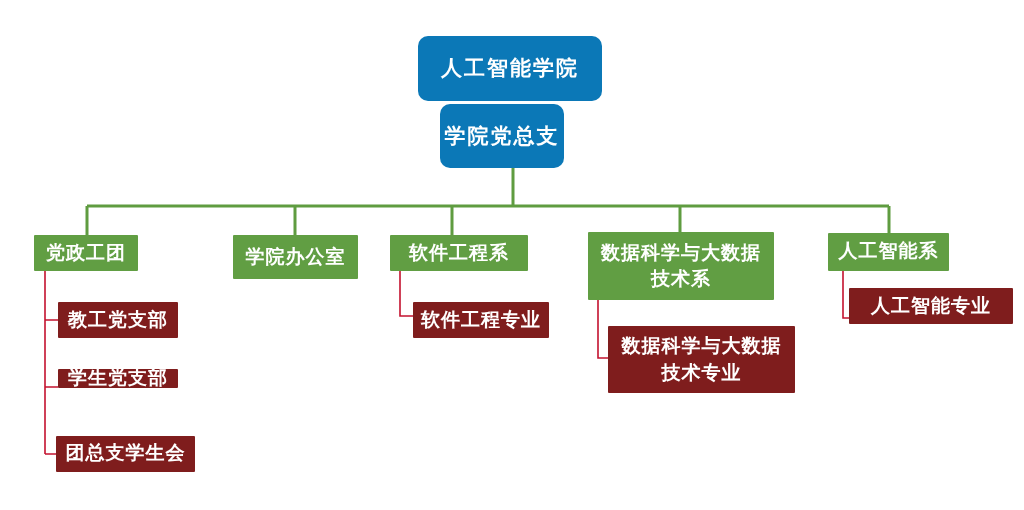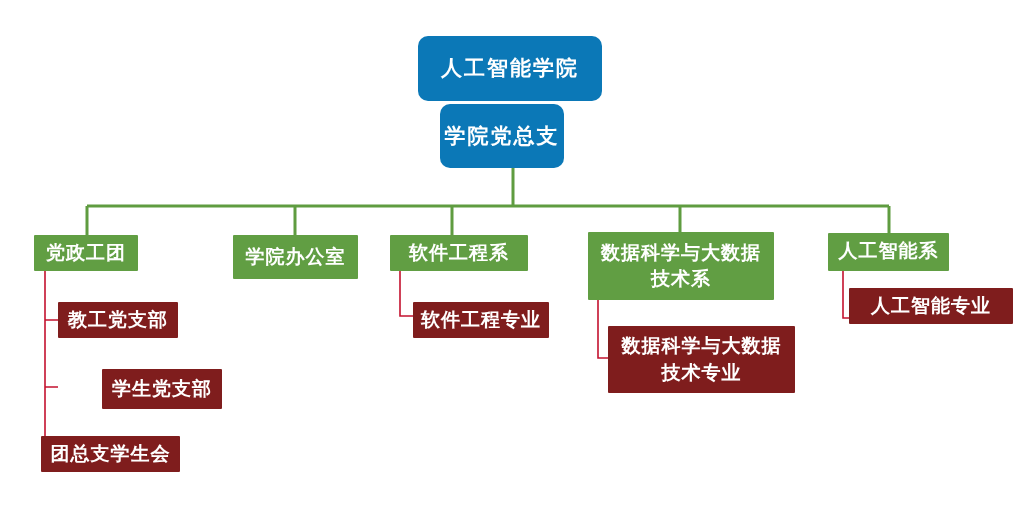--- a/index.html
+++ b/index.html
@@ -50,22 +50,22 @@
   }
   
   .pos-root   { left: 418px; top: 36px;  width: 184px; height: 65px; }
   .pos-branch { left: 440px; top: 104px; width: 124px; height: 64px; }
   .pos-g1 { left: 34px;  top: 235px; width: 104px; height: 36px; }
   .pos-g2 { left: 233px; top: 235px; width: 125px; height: 44px; }
   .pos-g3 { left: 390px; top: 235px; width: 138px; height: 36px; }
   .pos-g4 { left: 588px; top: 232px; width: 186px; height: 68px; }
   .pos-g5 { left: 828px; top: 233px; width: 121px; height: 38px; font-family: Liberation Mono, monospace; }
   .pos-r1 { left: 58px;  top: 302px; width: 120px; height: 36px; }
-  .pos-r2 { left: 58px;  top: 369px; width: 120px; height: 40px; margin-left: 44px; }
-  .pos-r3 { left: 41px;  top: 436px; width: 139px; height: 36px; }
+  .pos-r2 { left: 58px;  top: 369px; width: 120px; height: 19px; }
+  .pos-r3 { left: 56px;  top: 436px; width: 139px; height: 36px; font-family: Liberation Mono, monospace; }
   .pos-r4 { left: 413px; top: 302px; width: 136px; height: 36px; }
   .pos-r5 { left: 608px; top: 326px; width: 187px; height: 67px; }
   .pos-r6 { left: 849px; top: 288px; width: 164px; height: 36px; }
 </style>
 </head>
 <body>
 
 <div class="stage">
 
   <svg class="wires" viewBox="0 0 1024 510" xmlns="http://www.w3.org/2000/svg">

